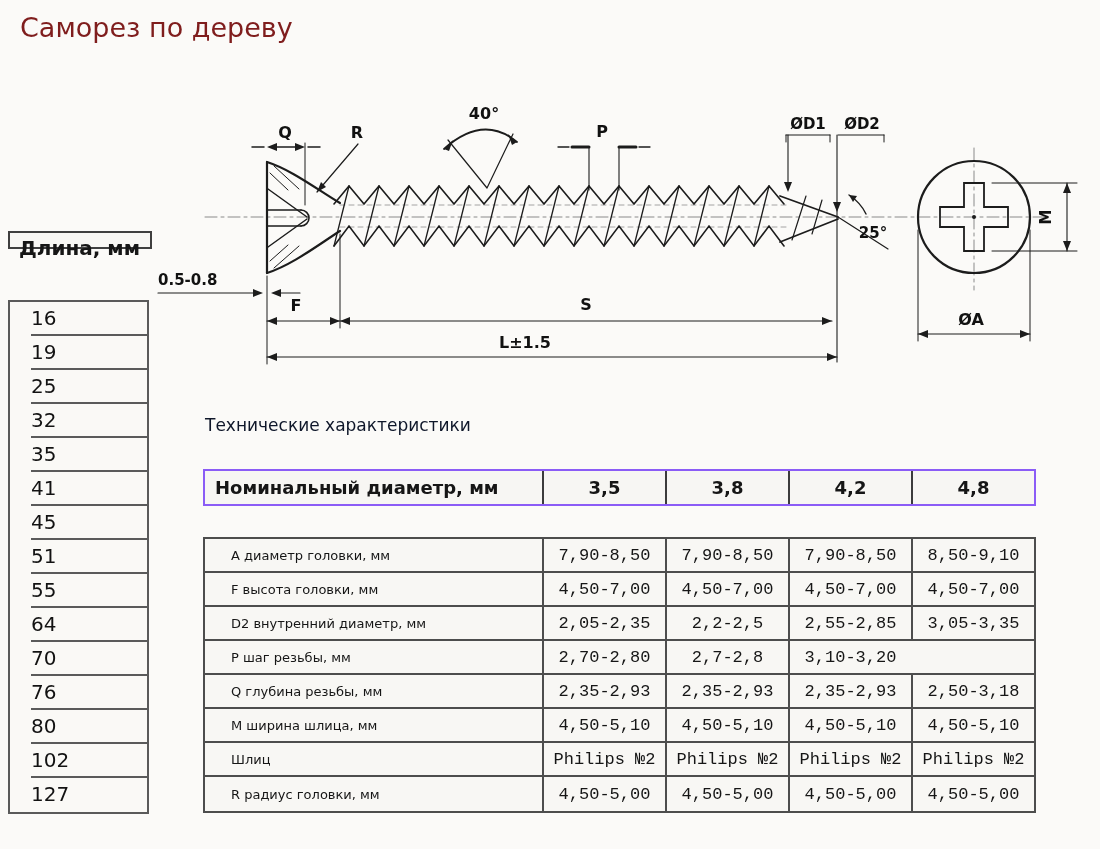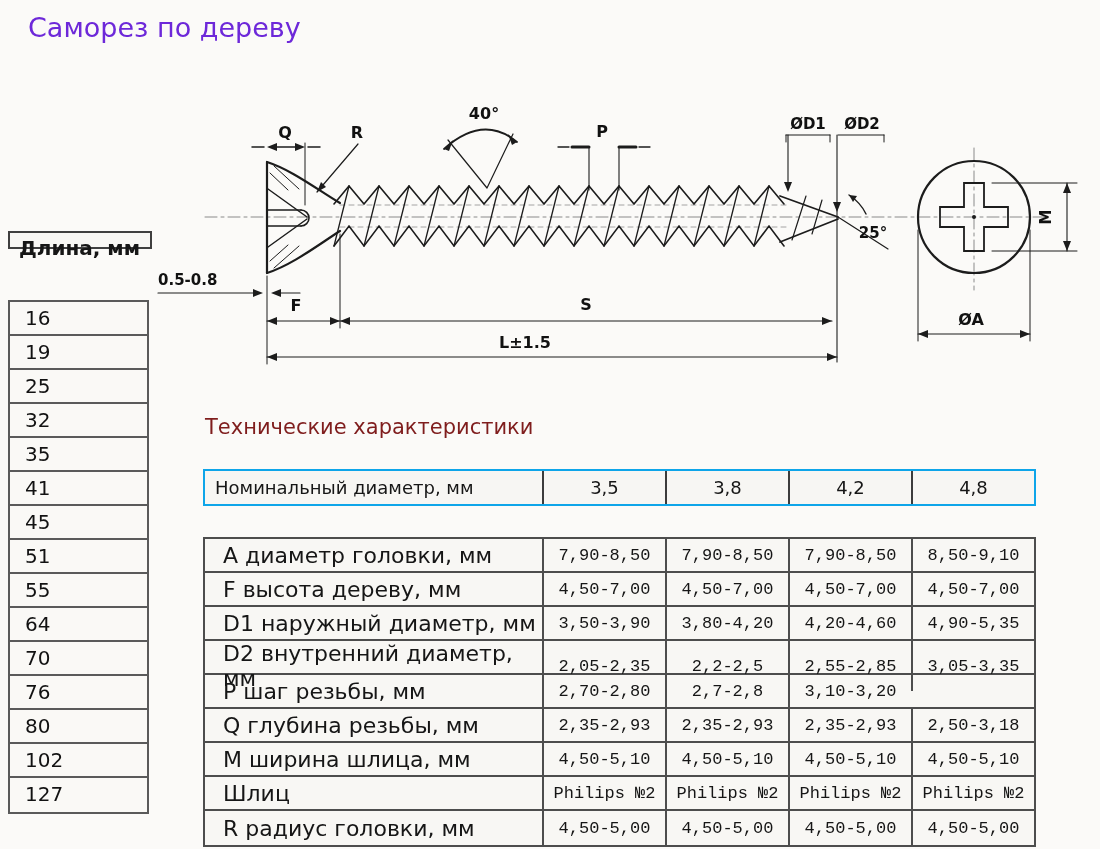--- a/index.html
+++ b/index.html
@@ -2,57 +2,57 @@
 <html><head>
 <meta charset="utf-8">
 <style>
   html,body{margin:0;padding:0;}
   body{
     font-family:"DejaVu Sans","Liberation Sans",sans-serif;
     background:#fbfaf8;color:#161616;
   }
   .page{position:relative;width:1100px;height:849px;overflow:hidden;background:#fbfaf8;}
   .page-title{
-    position:absolute;left:28px;top:12px;font-size:27px;color:#6d28d9;
+    position:absolute;left:20px;top:12px;font-size:27px;color:#7f1d1d;
   }
   
   .len-header{
     position:absolute;left:8px;top:231px;width:144px;height:18px;box-sizing:border-box;
     border:2px solid #3f3f3f;background:#f8f7f4;font-weight:bold;font-size:20px;
     line-height:31px;padding-left:9px;
   }
   .len-body{
     position:absolute;left:8px;top:300px;width:141px;box-sizing:border-box;
     border:2px solid #5a5a5a;background:#faf9f6;
   }
   .len-row{
     height:34px;box-sizing:border-box;border-bottom:2px solid #5a5a5a;
-    font-size:20px;line-height:32px;padding-left:15px;color:#121212;
+    font-size:20px;line-height:32px;color:#121212;margin-left:21px;
   }
   .len-row:last-child{border-bottom:none;}
   
-  .specs-heading{position:absolute;left:205px;top:415px;font-size:21px;color:#7f1d1d;}
+  .specs-heading{position:absolute;left:205px;top:415px;font-size:17px;color:#0f172a;}
   .spec-header{
     position:absolute;left:203px;top:469px;width:833px;height:37px;box-sizing:border-box;
     display:grid;grid-template-columns:337px 1fr 1fr 1fr 1fr;
-    border:2px solid #0ea5e9;background:#f7f6f3;font-weight:normal;font-size:18px;
+    border:2px solid #8b5cf6;background:#f7f6f3;font-weight:bold;font-size:18px;
   }
   .spec-header>div{display:flex;align-items:center;box-sizing:border-box;}
   .spec-header>div:first-child{padding-left:10px;}
   .spec-header>div + div{border-left:2px solid #3c3c3c;justify-content:center;}
   .spec-body{
     position:absolute;left:203px;top:537px;width:833px;box-sizing:border-box;
     border:2px solid #4d4d4d;background:#f8f7f4;
   }
   .spec-row{
     display:grid;grid-template-columns:337px 1fr 1fr 1fr 1fr;height:34px;box-sizing:border-box;
     border-bottom:2px solid #4d4d4d;
   }
   .spec-row:last-child{border-bottom:none;}
-  .spec-label{display:flex;align-items:center;padding-left:18px;font-size:22px;box-sizing:border-box;}
+  .spec-label{display:flex;align-items:center;padding-left:26px;font-size:13px;box-sizing:border-box;}
   .spec-val{display:flex;align-items:center;justify-content:center;font-size:17px;border-left:2px solid #4d4d4d;box-sizing:border-box;font-family:Liberation Mono, monospace;}
   
   .drawing{position:absolute;left:150px;top:80px;}
   .dim-label{font-family:"DejaVu Sans","Liberation Sans",sans-serif;font-weight:bold;fill:#111;}
 </style>
 </head>
 <body>
 
 <div class="page">
 
@@ -227,32 +227,25 @@
     </div>
   <div class="spec-body">
       <div class="spec-row">
         <div class="spec-label">A диаметр головки, мм</div>
         <div class="spec-val">7,90-8,50</div>
         <div class="spec-val">7,90-8,50</div>
         <div class="spec-val">7,90-8,50</div>
         <div class="spec-val">8,50-9,10</div>
       </div>
       <div class="spec-row">
-        <div class="spec-label">F высота дереву, мм</div>
-        <div class="spec-val">4,50-7,00</div>
-        <div class="spec-val">4,50-7,00</div>
-        <div class="spec-val">4,50-7,00</div>
-        <div class="spec-val">4,50-7,00</div>
-      </div>
-      <div class="spec-row">
-        <div class="spec-label">D1 наружный диаметр, мм</div>
-        <div class="spec-val">3,50-3,90</div>
-        <div class="spec-val">3,80-4,20</div>
-        <div class="spec-val">4,20-4,60</div>
-        <div class="spec-val">4,90-5,35</div>
+        <div class="spec-label">F высота головки, мм</div>
+        <div class="spec-val">4,50-7,00</div>
+        <div class="spec-val">4,50-7,00</div>
+        <div class="spec-val">4,50-7,00</div>
+        <div class="spec-val">4,50-7,00</div>
       </div>
       <div class="spec-row">
         <div class="spec-label">D2 внутренний диаметр, мм</div>
         <div class="spec-val">2,05-2,35</div>
         <div class="spec-val">2,2-2,5</div>
         <div class="spec-val">2,55-2,85</div>
         <div class="spec-val">3,05-3,35</div>
       </div>
       <div class="spec-row">
         <div class="spec-label">P шаг резьбы, мм</div>

